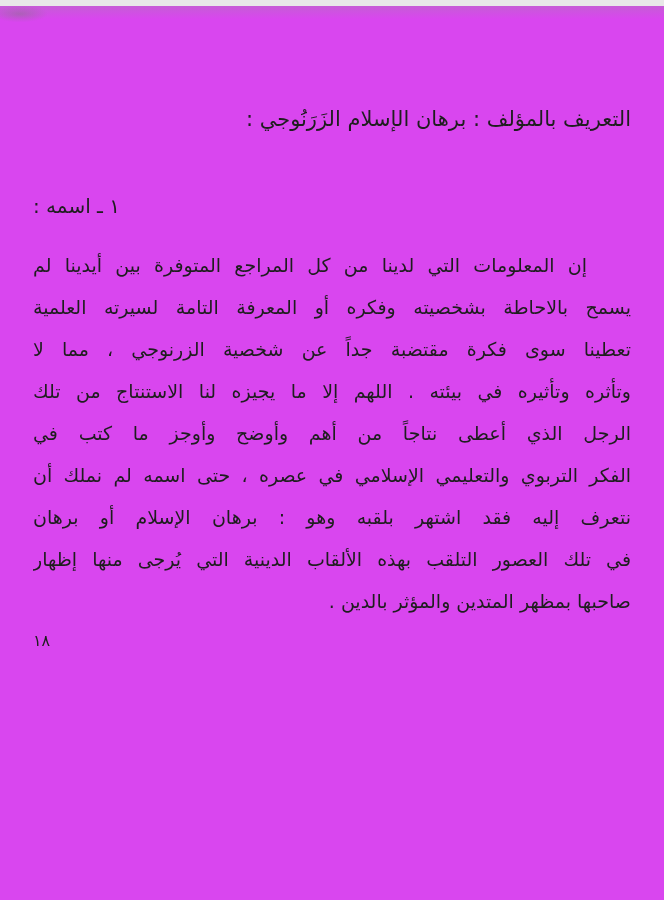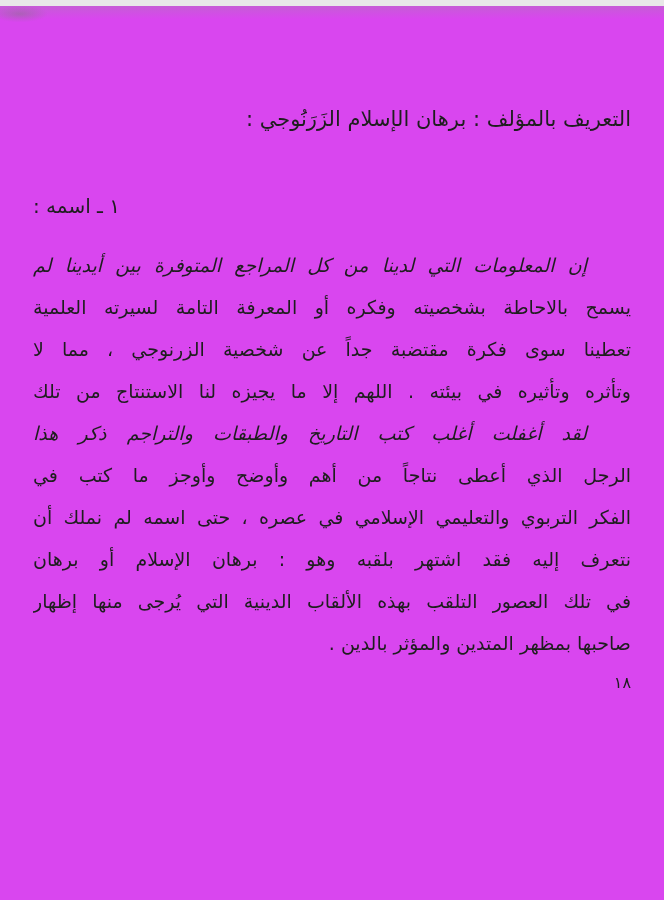--- a/index.html
+++ b/index.html
@@ -63,25 +63,25 @@
     font-size: 19px;
     overflow: hidden;
     text-align: right;
     white-space: nowrap;
   }
   .line.justify {
     text-align: justify;
     text-align-last: justify;
     white-space: normal;
   }
-  .line.indent-lg { padding-right: 44px; font-style: italic; }
+  .line.indent-lg { padding-right: 44px; }
   .line.indent-sm { padding-right: 14px; }
   .page-number {
     margin-top: 9px;
-    text-align: right;
+    text-align: left;
     font-size: 16px;
     letter-spacing: 1px;
   }
 </style>
 </head>
 <body>
 
 <div class="page">
   <div class="scan-top-edge"></div>
   <div class="scan-corner-smudge"></div>
@@ -95,21 +95,20 @@
     <div class="body-block">
 
       <div>
         <div class="line justify indent-lg">إن المعلومات التي لدينا من كل المراجع المتوفرة بين أيدينا لم</div>
         <div class="line justify">يسمح بالاحاطة بشخصيته وفكره أو المعرفة التامة لسيرته العلمية</div>
         <div class="line justify">تعطينا سوى فكرة مقتضبة جداً عن شخصية الزرنوجي ، مما لا</div>
         <div class="line justify">وتأثره وتأثيره في بيئته . اللهم إلا ما يجيزه لنا الاستنتاج من تلك</div>
       </div>
 
       <div>
-        <div class="line justify indent-lg">لقد أغفلت أغلب كتب التاريخ والطبقات والتراجم ذكر هذا</div>
         <div class="line justify">الرجل الذي أعطى نتاجاً من أهم وأوضح وأوجز ما كتب في</div>
         <div class="line justify">الفكر التربوي والتعليمي الإسلامي في عصره ، حتى اسمه لم نملك أن</div>
         <div class="line justify">نتعرف إليه فقد اشتهر بلقبه وهو : برهان الإسلام أو برهان</div>
         <div class="line justify">في تلك العصور التلقب بهذه الألقاب الدينية التي يُرجى منها إظهار</div>
         <div class="line">صاحبها بمظهر المتدين والمؤثر بالدين .</div>
       </div>
 
 
     </div>
 

